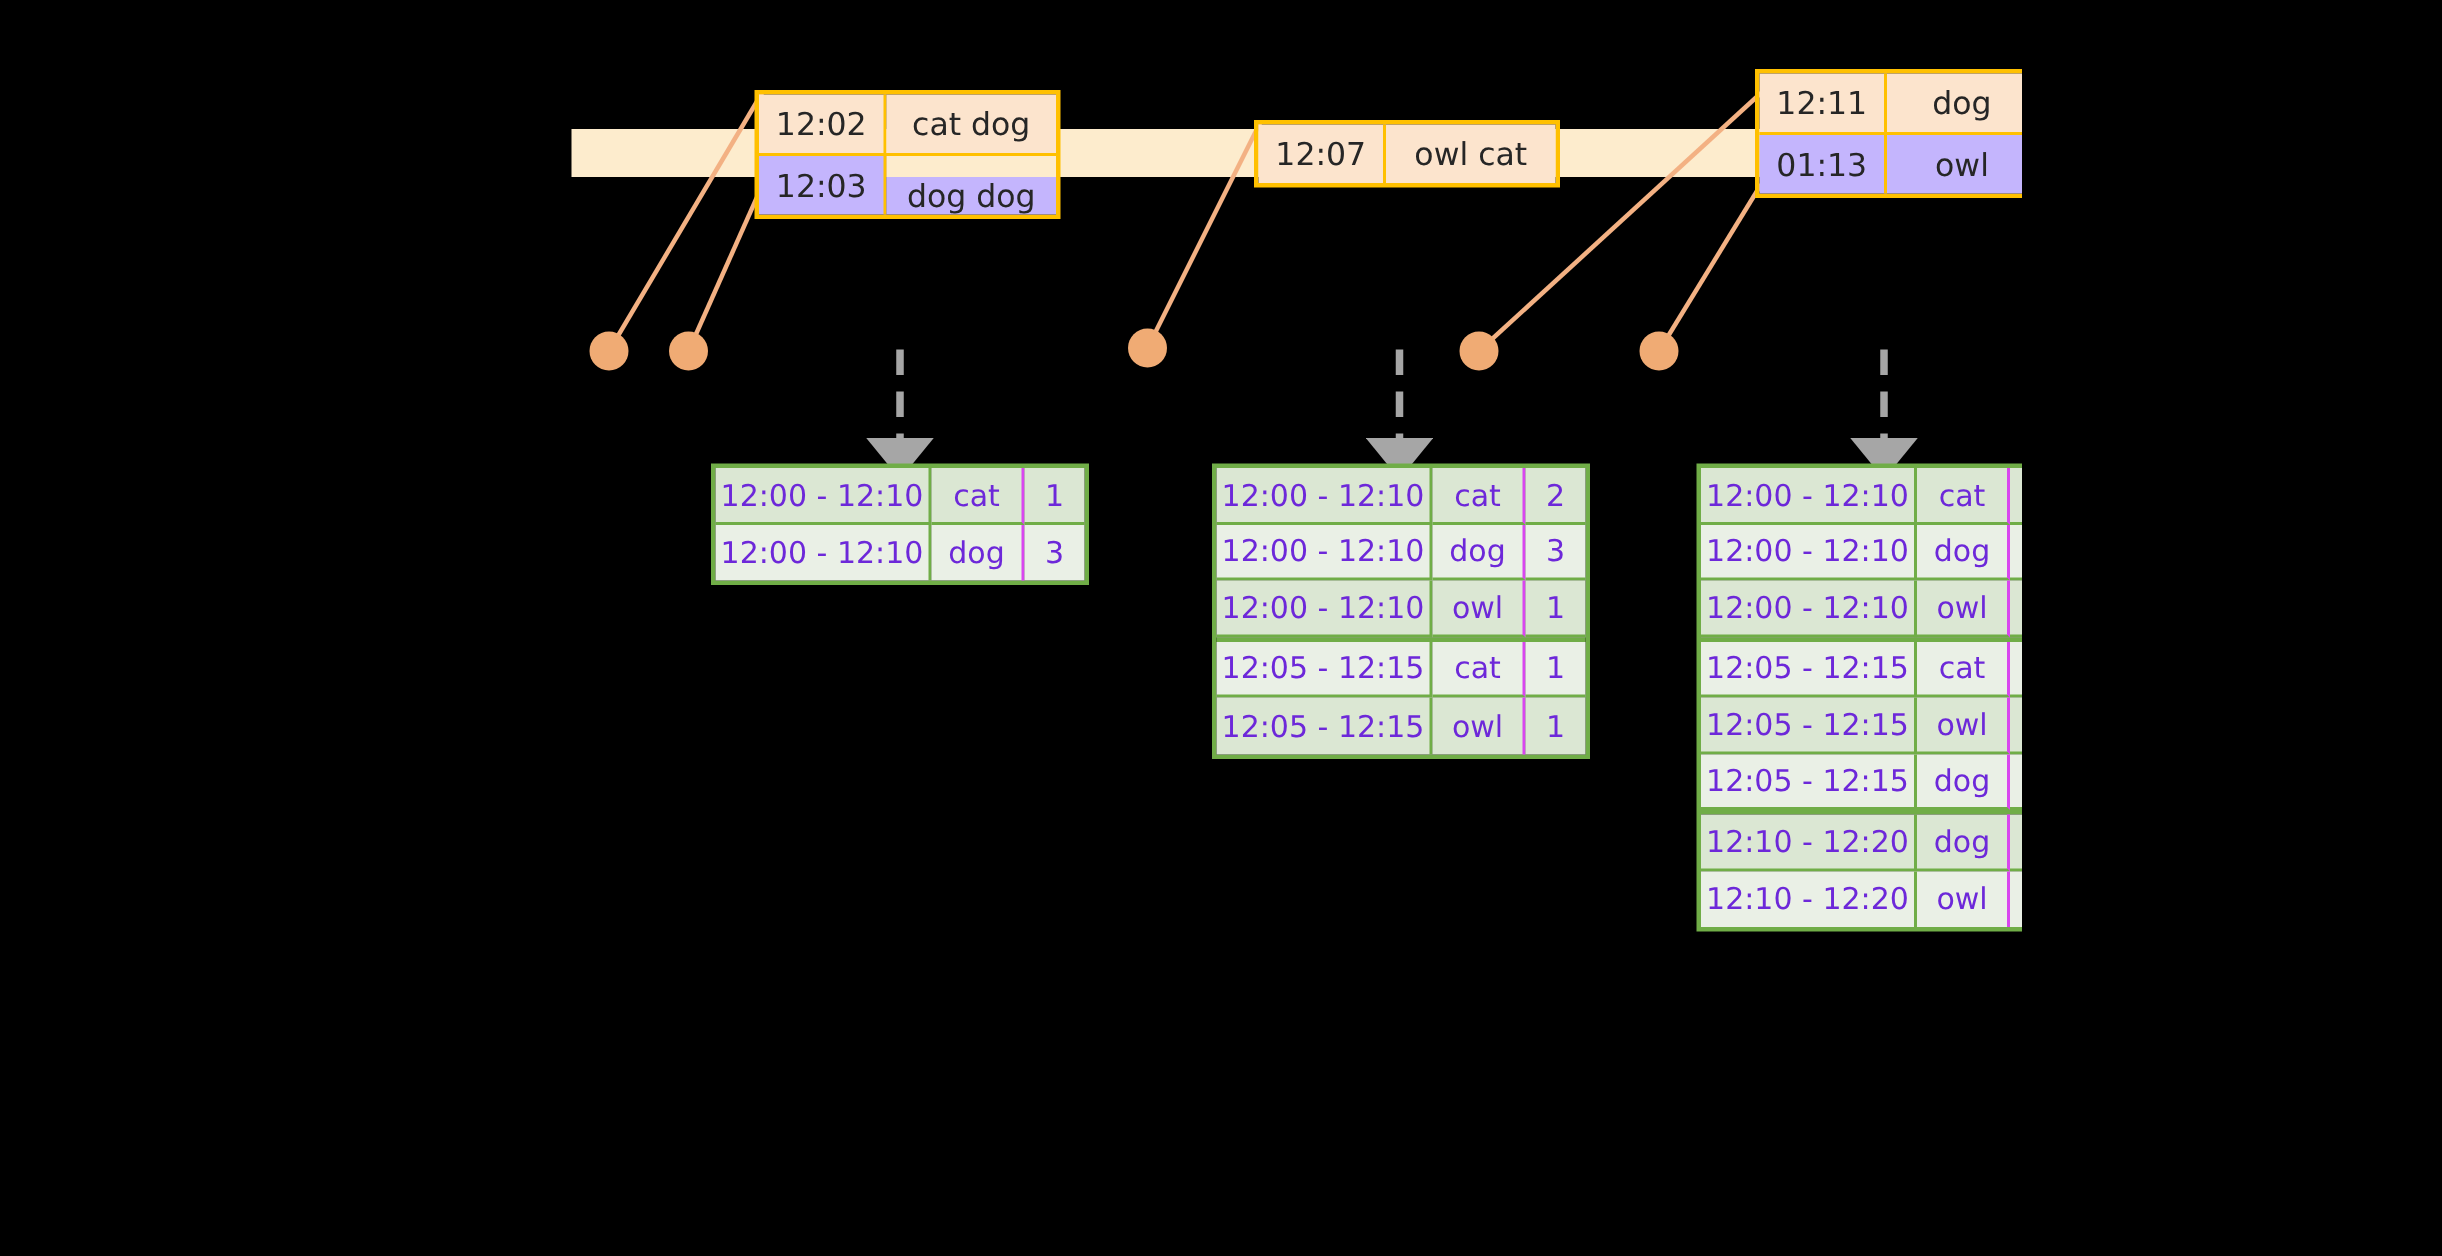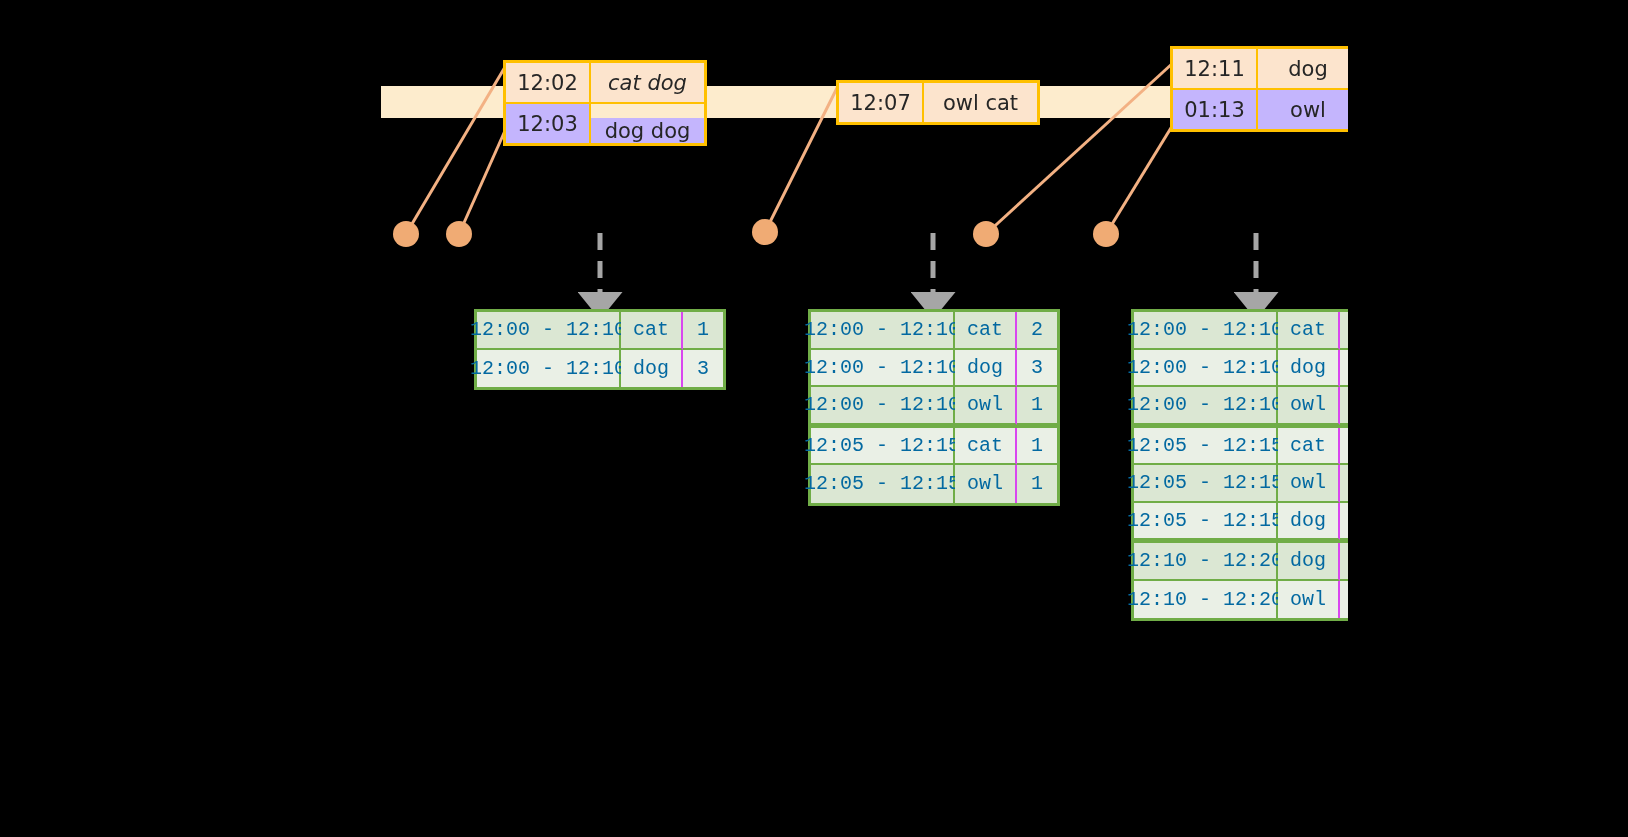--- a/index.html
+++ b/index.html
@@ -77,26 +77,25 @@
   .agg-row.shade-a .agg-cell { background: #dbe7d3; }
   .agg-row.shade-b .agg-cell { background: #eaf0e6; }
   .agg-row.grp-end {
     border-bottom: 3px solid #70ad47;
   }
   .agg-cell {
     display: flex;
     align-items: center;
     justify-content: center;
     font-size: 20px;
-    color: #0369a1;
+    color: #6d28d9;
     box-sizing: border-box;
     border-right: 2px solid #70ad47;
     border-bottom: 2px solid #70ad47;
     white-space: nowrap;
-    font-family: Liberation Mono, monospace;
   }
   .agg-row:last-child .agg-cell { border-bottom: none; }
   .agg-cell.col-window { width: 144px; }
   .agg-cell.col-key    { width: 62px; border-right: 2px solid #d946ef; }
   .agg-cell.col-count  { width: 40px; border-right: none; }
 </style>
 </head>
 <body>
 
 <div id="stage">
@@ -125,21 +124,21 @@
     <circle cx="1106" cy="234" r="13" fill="#f0ab74"></circle>
 
     <line x1="600" y1="233" x2="600" y2="303" stroke="#a6a6a6" stroke-width="5" stroke-dasharray="17 11" marker-end="url(#dash-arrowhead)"></line>
     <line x1="933" y1="233" x2="933" y2="303" stroke="#a6a6a6" stroke-width="5" stroke-dasharray="17 11" marker-end="url(#dash-arrowhead)"></line>
     <line x1="1256" y1="233" x2="1256" y2="303" stroke="#a6a6a6" stroke-width="5" stroke-dasharray="17 11" marker-end="url(#dash-arrowhead)"></line>
   </svg>
 
   <div class="evt-group" id="evt-group-0" style="left:503px; top:60px;">
       <div class="evt-row shade-a">
         <div class="evt-cell evt-time">12:02</div>
-        <div class="evt-cell evt-payload" style="width: 113px; padding: 12px; font-style: italic;">cat dog</div>
+        <div class="evt-cell evt-payload" style="width: 113px; padding: 12px;">cat dog</div>
       </div>
       <div class="evt-row shade-b">
         <div class="evt-cell evt-time">12:03</div>
         <div class="evt-cell evt-payload" style="width: 113px; padding: 0px; margin-top: 14px;">dog dog</div>
       </div>
     </div>
   <div class="evt-group" id="evt-group-1" style="left:836px; top:80px;justify-content:flex-end;">
       <div class="evt-row shade-a">
         <div class="evt-cell evt-time">12:07</div>
         <div class="evt-cell evt-payload" style="width: 113px; padding: 18px;">owl cat</div>

